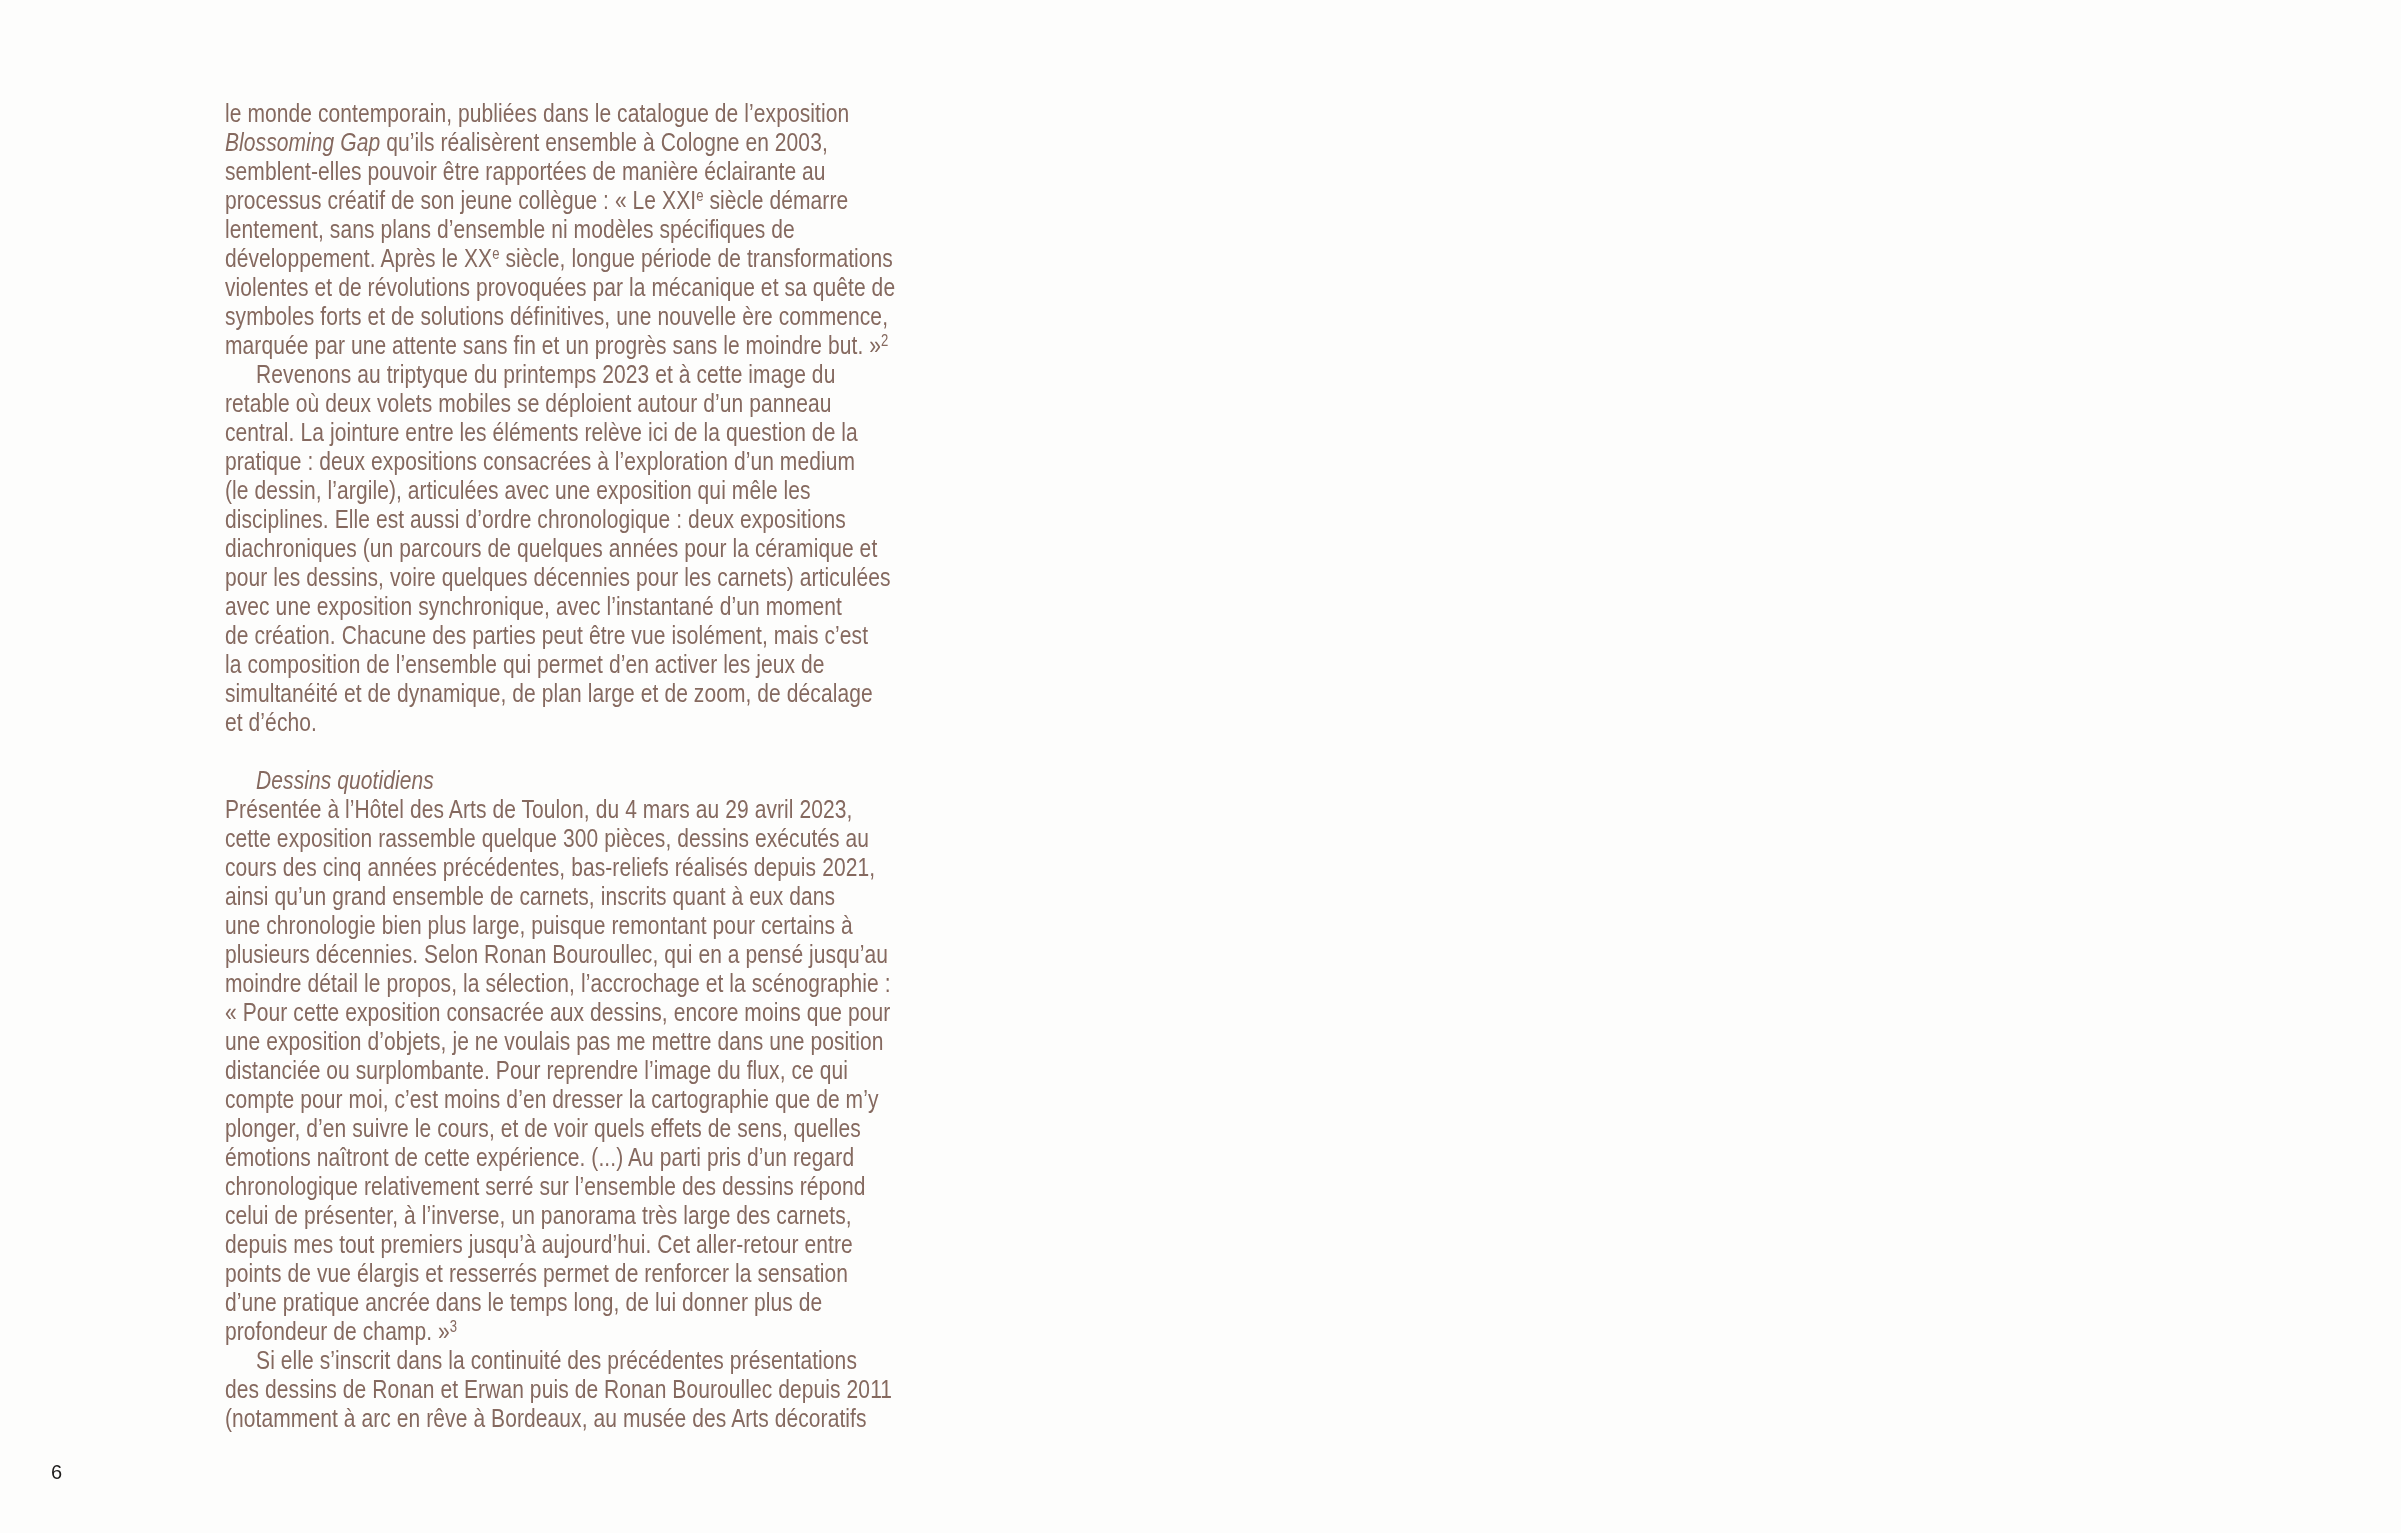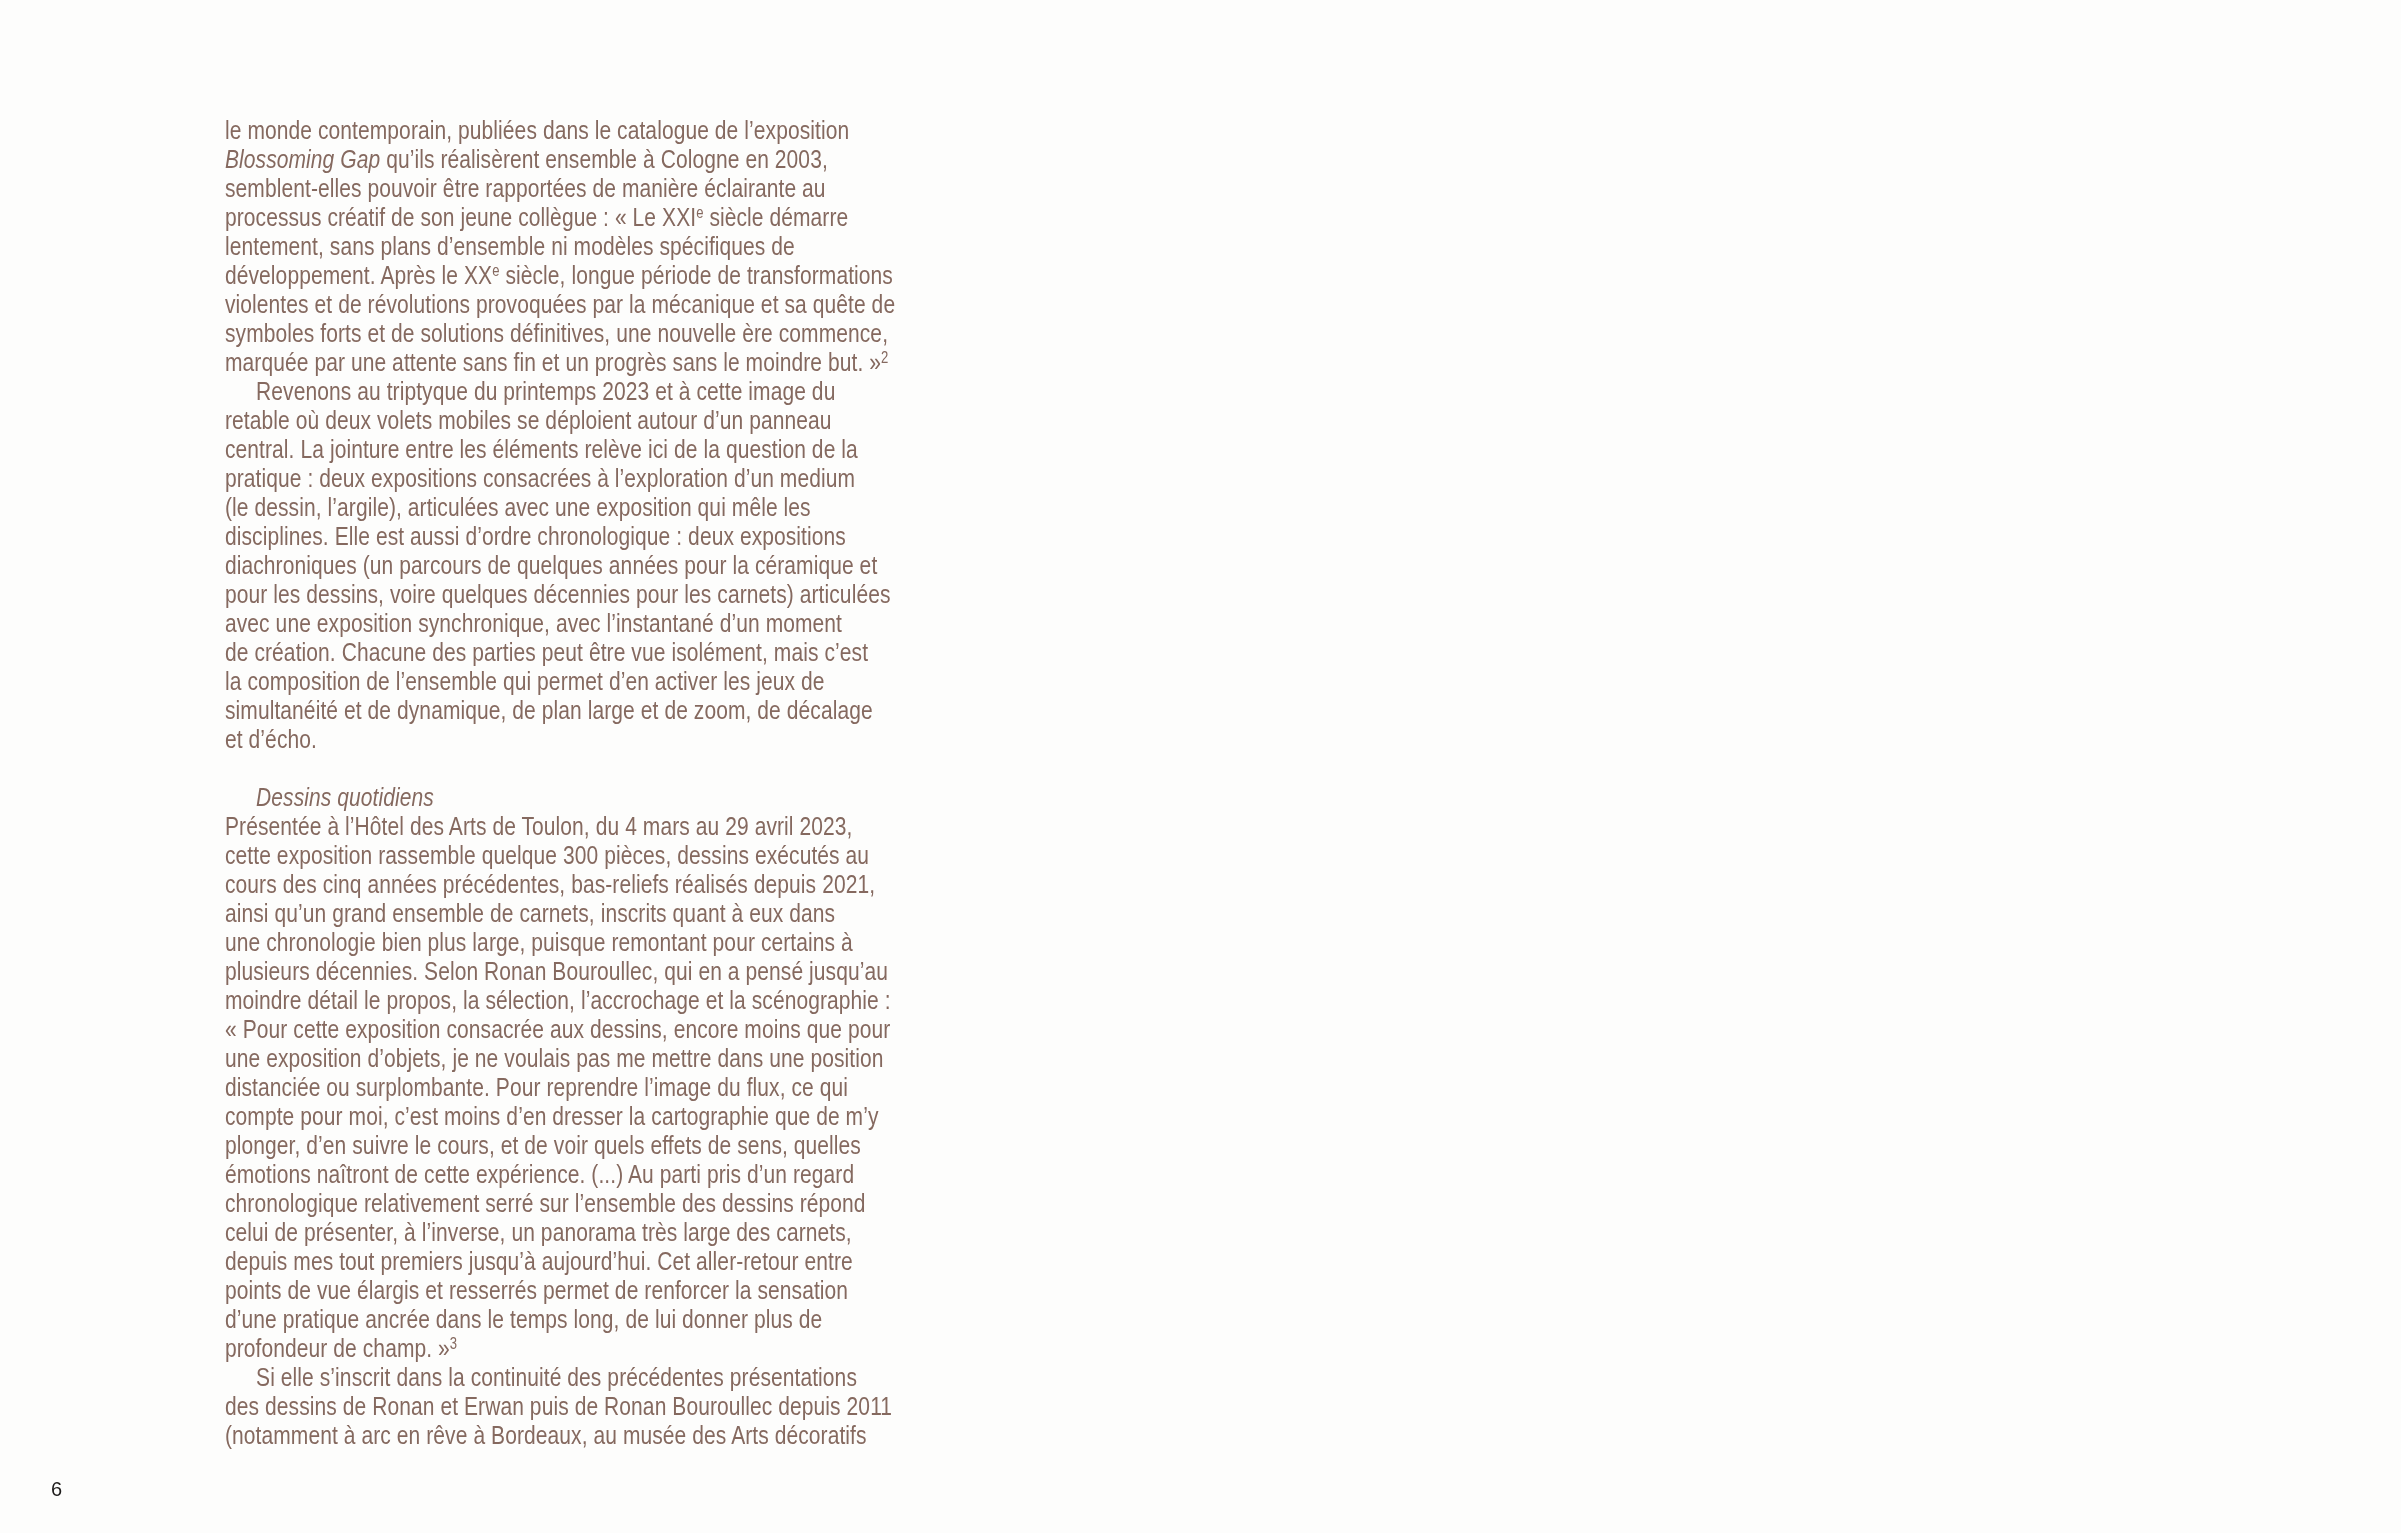--- a/index.html
+++ b/index.html
@@ -13,21 +13,21 @@
     background: var(--paper, #fdfdfc);
     font-family: "Liberation Sans", sans-serif;
     overflow: hidden;
   }
   .spread {
     position: absolute;
     inset: 0;
   }
   .page {
     position: absolute;
-    top: 17px;
+    top: 0;
     width: 1201px;
     height: 1219px;
   }
   .page.left  { left: 0; }
   .page.right { left: 1201px; }
 
   .text-column {
     position: absolute;
     top: 99px;
     color: var(--ink, #85695f);

